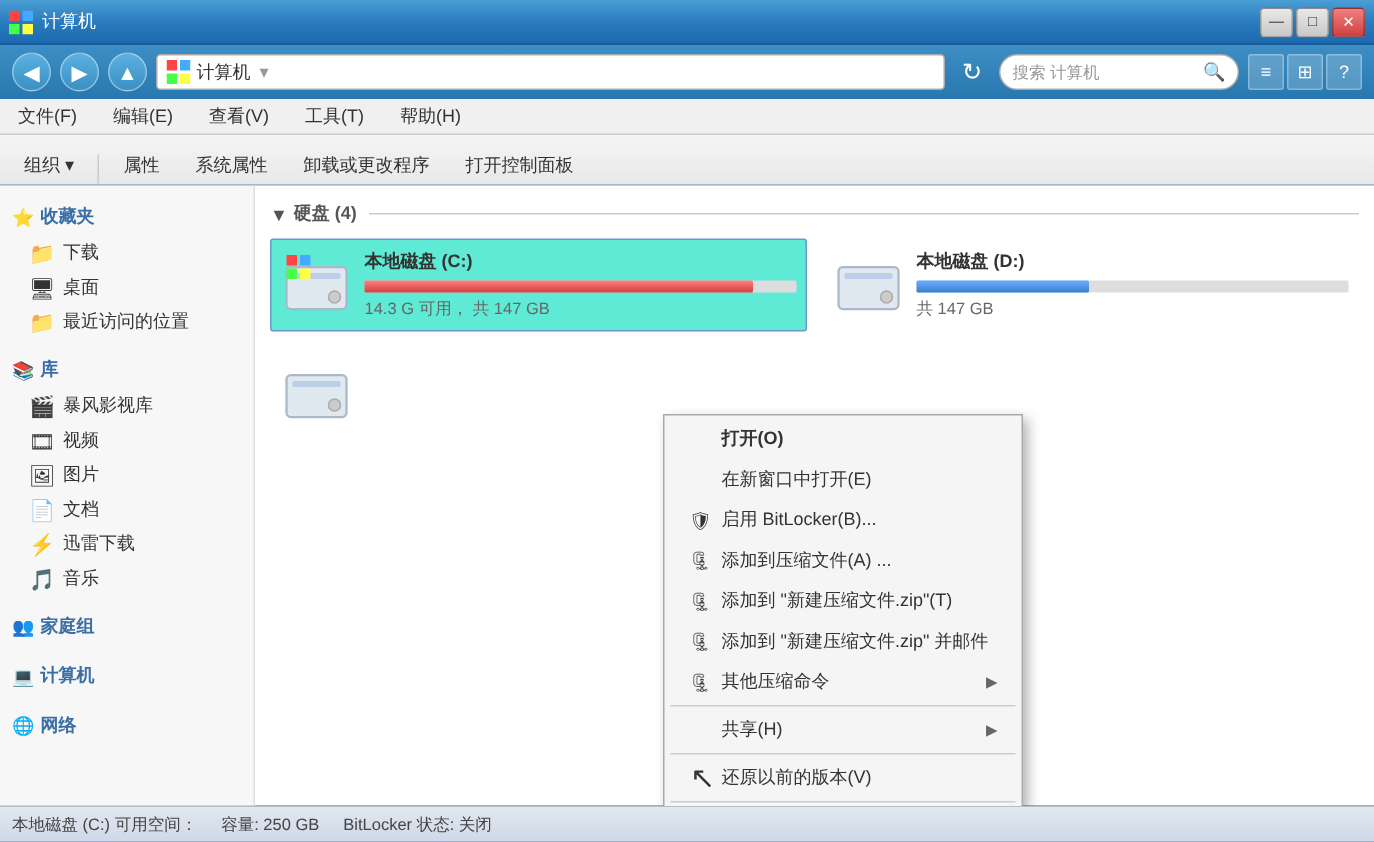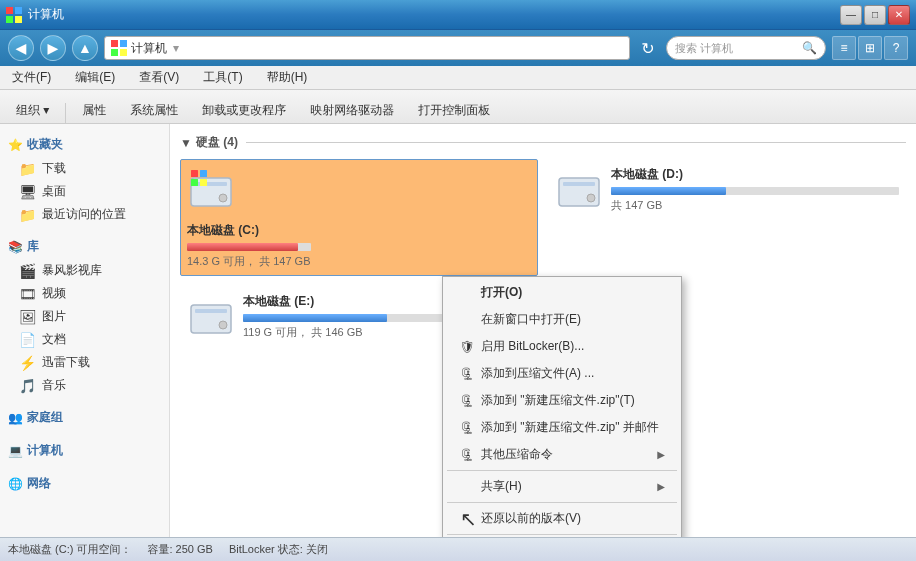--- a/index.html
+++ b/index.html
@@ -228,21 +228,21 @@
     }
     .disk-item {
       display: flex;
       align-items: flex-start;
       gap: 8px;
       padding: 6px;
       border: 1px solid transparent;
       border-radius: 2px;
       cursor: pointer;
     }
-    .disk-item.selected { background: #fdba74; border-color: #6699cc; flex-direction: column; }
+    .disk-item.selected { background: #5eead4; border-color: #6699cc; }
     .disk-icon {
       width: 48px;
       height: 48px;
       position: relative;
       flex-shrink: 0;
     }
     .disk-info {
       flex: 1;
       min-width: 0;
     }
@@ -403,21 +403,20 @@
   <span class="menu-item">工具(T)</span>
   <span class="menu-item">帮助(H)</span>
 </div>
 
 <div class="toolbar">
   <div class="toolbar-btn">组织 ▾</div>
   <div class="toolbar-sep"></div>
   <div class="toolbar-btn">属性</div>
   <div class="toolbar-btn">系统属性</div>
   <div class="toolbar-btn">卸载或更改程序</div>
-  <div class="toolbar-btn">映射网络驱动器</div>
   <div class="toolbar-btn">打开控制面板</div>
 </div>
 
 <div class="main-area">
 
   <div class="sidebar">
 
     <div class="sidebar-section">
       <div class="sidebar-header">
         <span>⭐</span>
@@ -536,49 +535,29 @@
           <div class="disk-name">本地磁盘 (D:)</div>
           <div class="disk-bar-bg">
             <div class="disk-bar-fill low" style="width:40%;"></div>
           </div>
           <div class="disk-size-text">
             <span>共 147 GB</span>
           </div>
         </div>
       </div>
 
+
       <div class="disk-item">
         <div class="disk-icon">
           <svg width="48" height="48" viewBox="0 0 48 48">
             <rect x="4" y="12" width="40" height="28" rx="3" fill="#e0e8f0" stroke="#aab8c8" stroke-width="1.5"></rect>
             <rect x="8" y="16" width="32" height="4" rx="1" fill="#bbd0e8"></rect>
             <circle cx="36" cy="32" r="4" fill="#ccc" stroke="#aaa" stroke-width="1"></circle>
           </svg>
         </div>
-        <div class="disk-info">
-          <div class="disk-name">本地磁盘 (E:)</div>
-          <div class="disk-bar-bg">
-            <div class="disk-bar-fill medium" style="width:50%;"></div>
-          </div>
-          <div class="disk-size-text">
-            <span>119 G</span>
-            <span> 可用，</span>
-            <span>共 146 GB</span>
-          </div>
-        </div>
-      </div>
-
-      <div class="disk-item">
-        <div class="disk-icon">
-          <svg width="48" height="48" viewBox="0 0 48 48">
-            <rect x="4" y="12" width="40" height="28" rx="3" fill="#e0e8f0" stroke="#aab8c8" stroke-width="1.5"></rect>
-            <rect x="8" y="16" width="32" height="4" rx="1" fill="#bbd0e8"></rect>
-            <circle cx="36" cy="32" r="4" fill="#ccc" stroke="#aaa" stroke-width="1"></circle>
-          </svg>
-        </div>
       </div>
 
     </div>
 
     <div class="context-menu">
       <div class="ctx-item bold">
         <div class="ctx-item-left">
           <span class="ctx-icon"></span>
           <span>打开(O)</span>
         </div>

